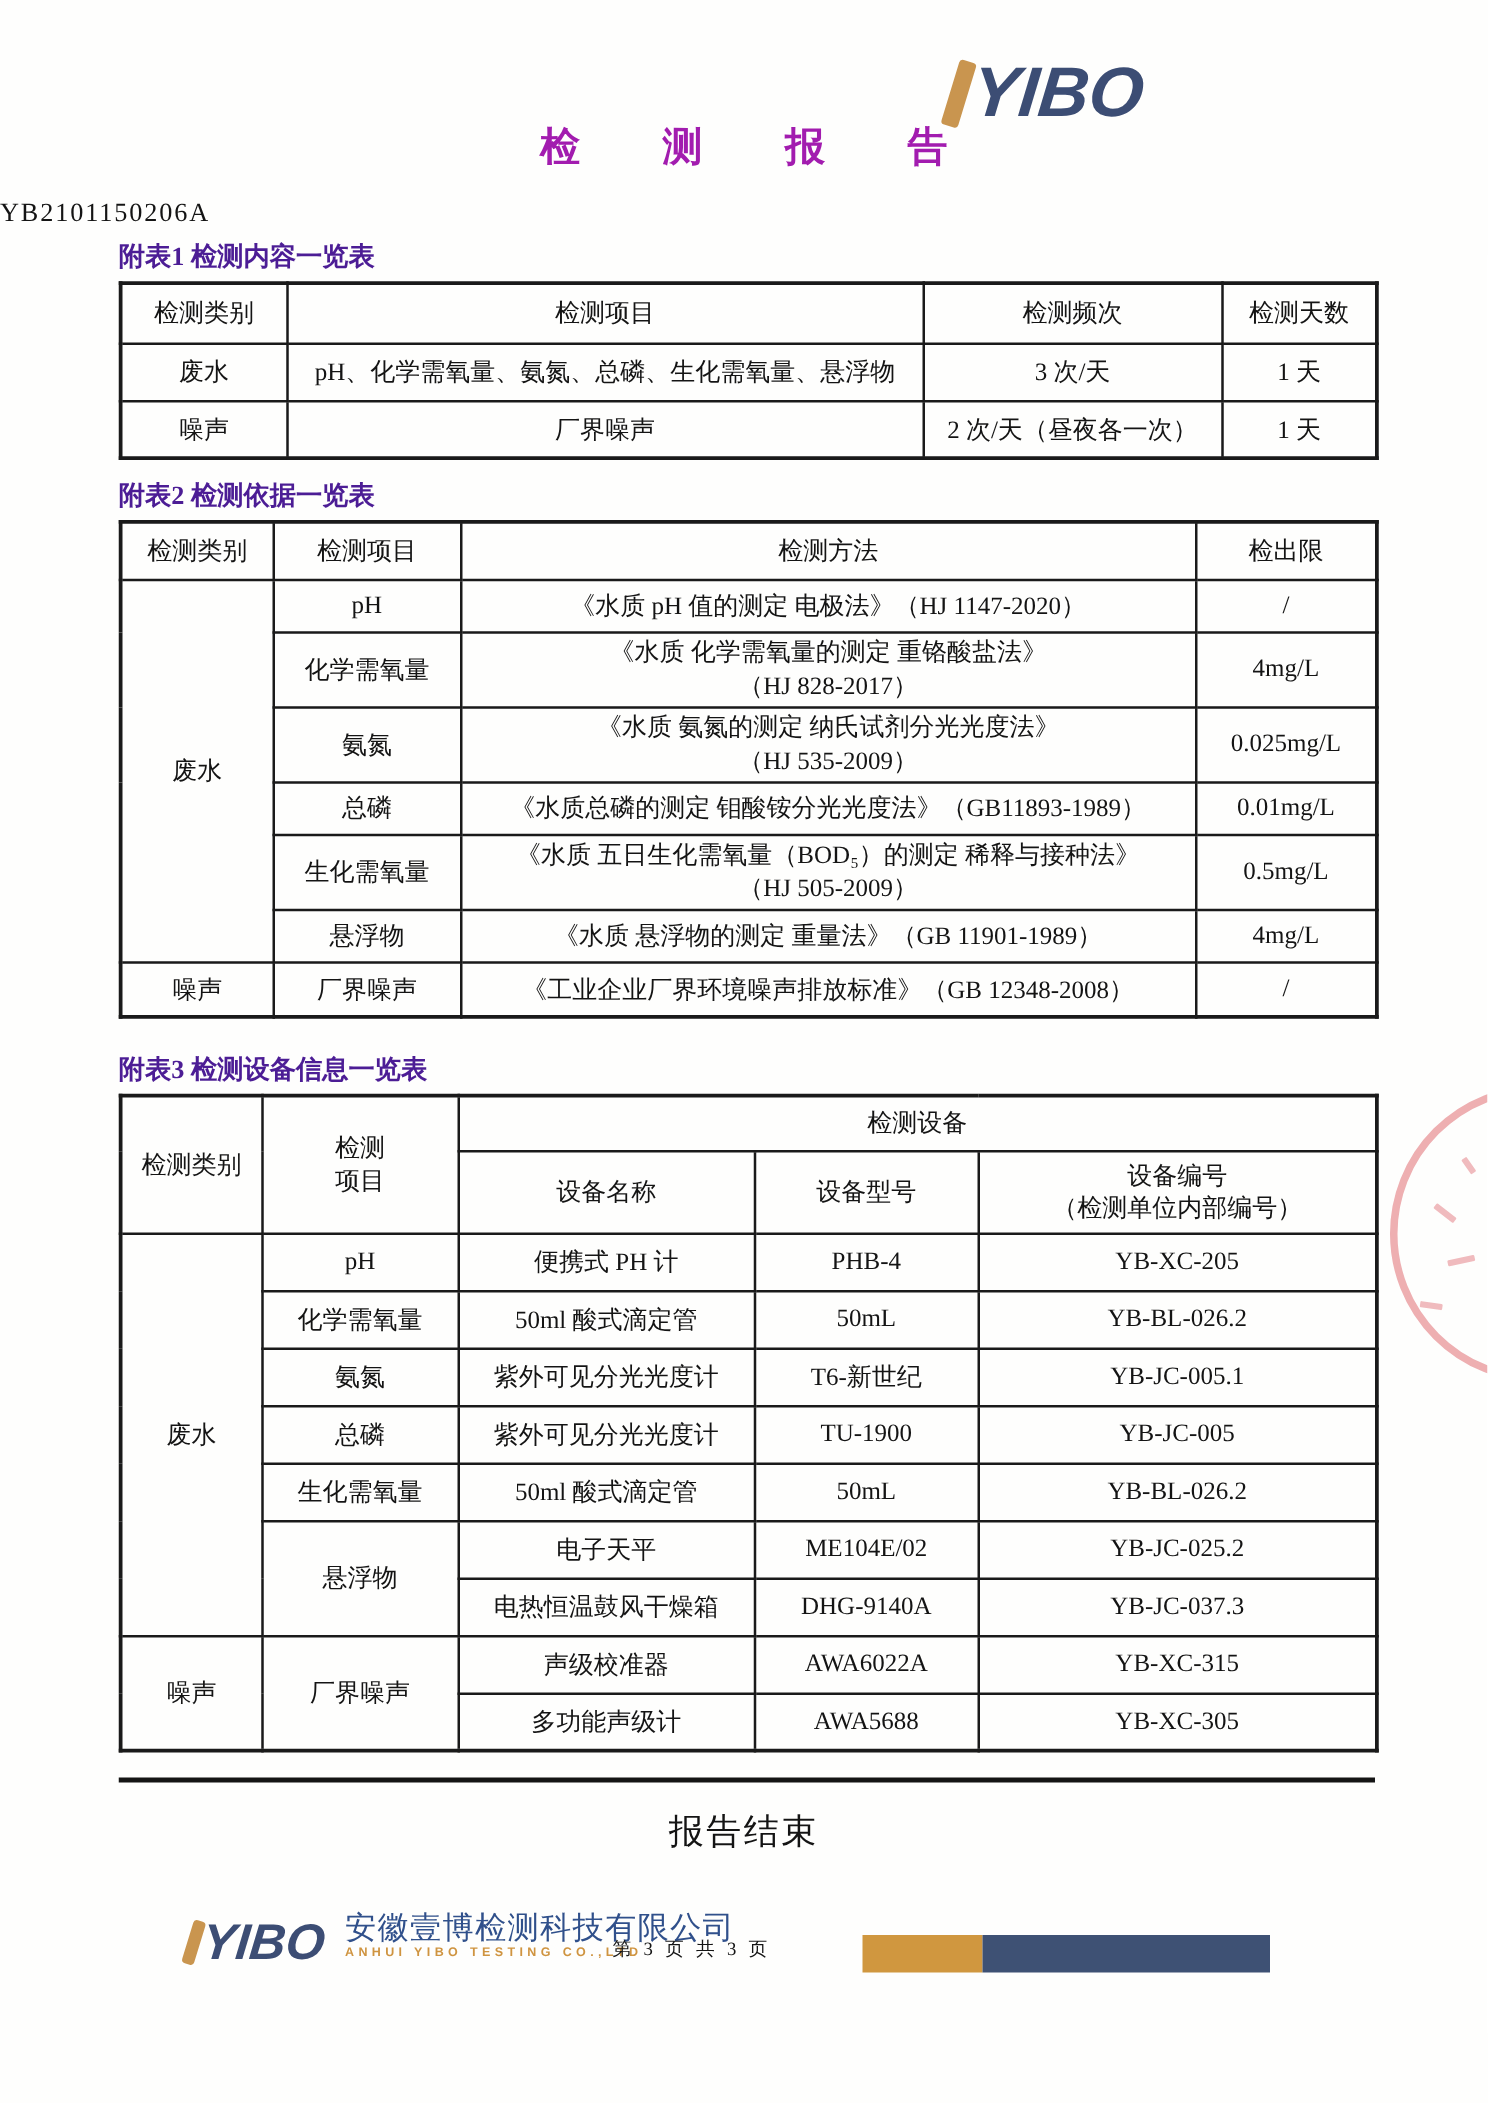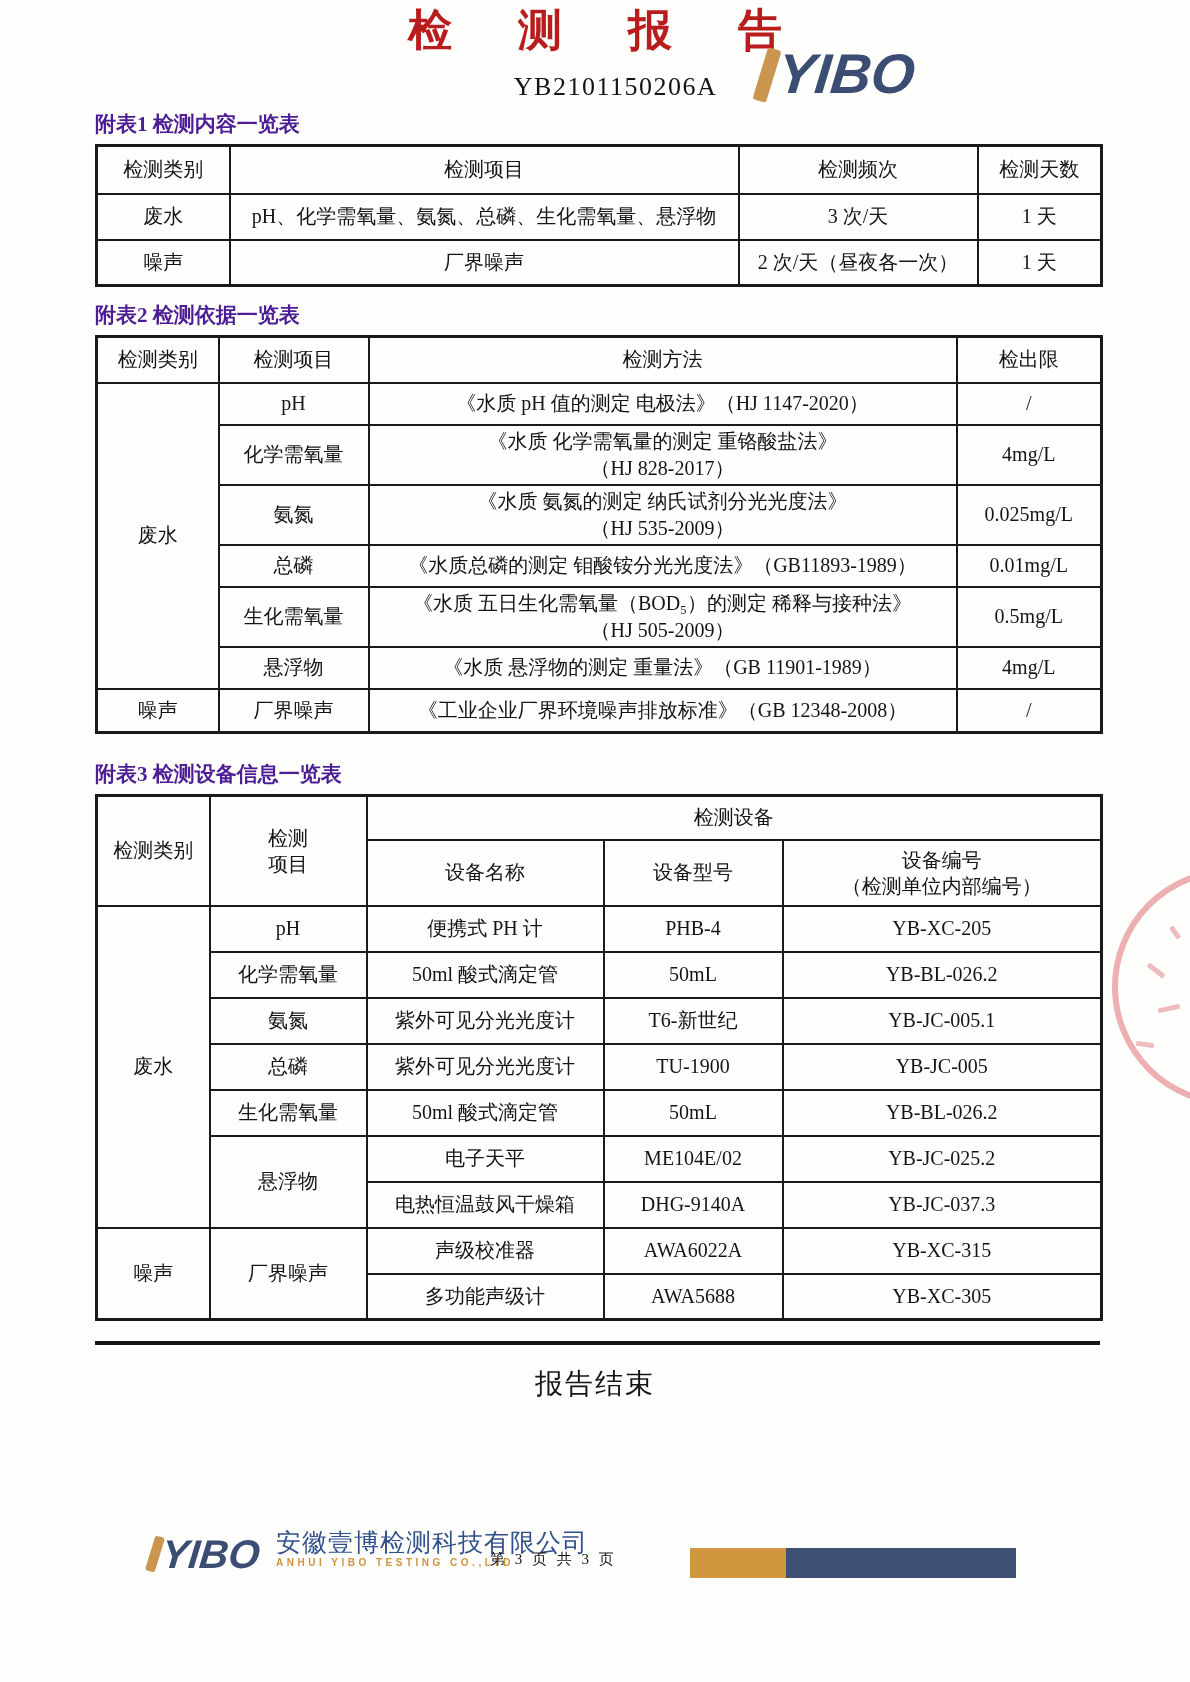--- a/index.html
+++ b/index.html
@@ -6,22 +6,22 @@
   .page{
     position:relative;width:1190px;height:1682px;background:#fefefd;
     font-family:"Liberation Serif","DejaVu Serif",serif;color:#141414;overflow:hidden;
   }
   
   .top-logo{position:absolute;left:752px;top:40px;width:230px;height:76px;}
   .logo-stroke{position:absolute;left:8px;top:8px;width:14px;height:54px;background:#c9954f;transform:rotate(17deg);border-radius:3px;}
   .logo-text{position:absolute;left:26px;top:2px;display:inline-block;font-family:"Liberation Sans","DejaVu Sans",sans-serif;
     font-weight:bold;font-style:italic;font-size:56px;line-height:64px;color:#3c4d74;transform:skewX(-6deg);letter-spacing:0px;}
   
-  .title{margin:0;text-align:center;font-size:44px;font-weight:600;letter-spacing:66px;text-indent:66px;line-height:62px;color:#b91c1c;}
-  .report-no{margin-top:10px;text-align:center;font-size:26px;letter-spacing:1.5px;padding-left:41px;}
+  .title{margin:0;padding-top:86px;text-align:center;font-size:32px;font-weight:600;letter-spacing:66px;text-indent:66px;line-height:62px;color:#a21caf;}
+  .report-no{margin-top:10px;text-align:left;font-size:21px;letter-spacing:1.5px;}
   
   .sec-title{margin:14px 0 6px 95px;font-size:21px;font-weight:bold;color:#4c1d95;}
   .sec-title.first{margin-top:8px;}
   table.t{border-collapse:collapse;table-layout:fixed;margin-left:95px;width:1005px;border:3px solid #1a1a1a;}
   table.t td{border:2px solid #1a1a1a;text-align:center;vertical-align:middle;font-size:20px;padding:2px 6px;overflow:hidden;}
   td.items{text-align:left;padding-left:13px;font-size:19px;}
   .m1,.m2{line-height:27px;}
   .two{line-height:26px;}
   tr.rh42{height:42px;} tr.rh44{height:44px;} tr.rh46{height:46px;} tr.rh48{height:48px;}
   tr.rh58{height:58px;} tr.rh66{height:66px;}

